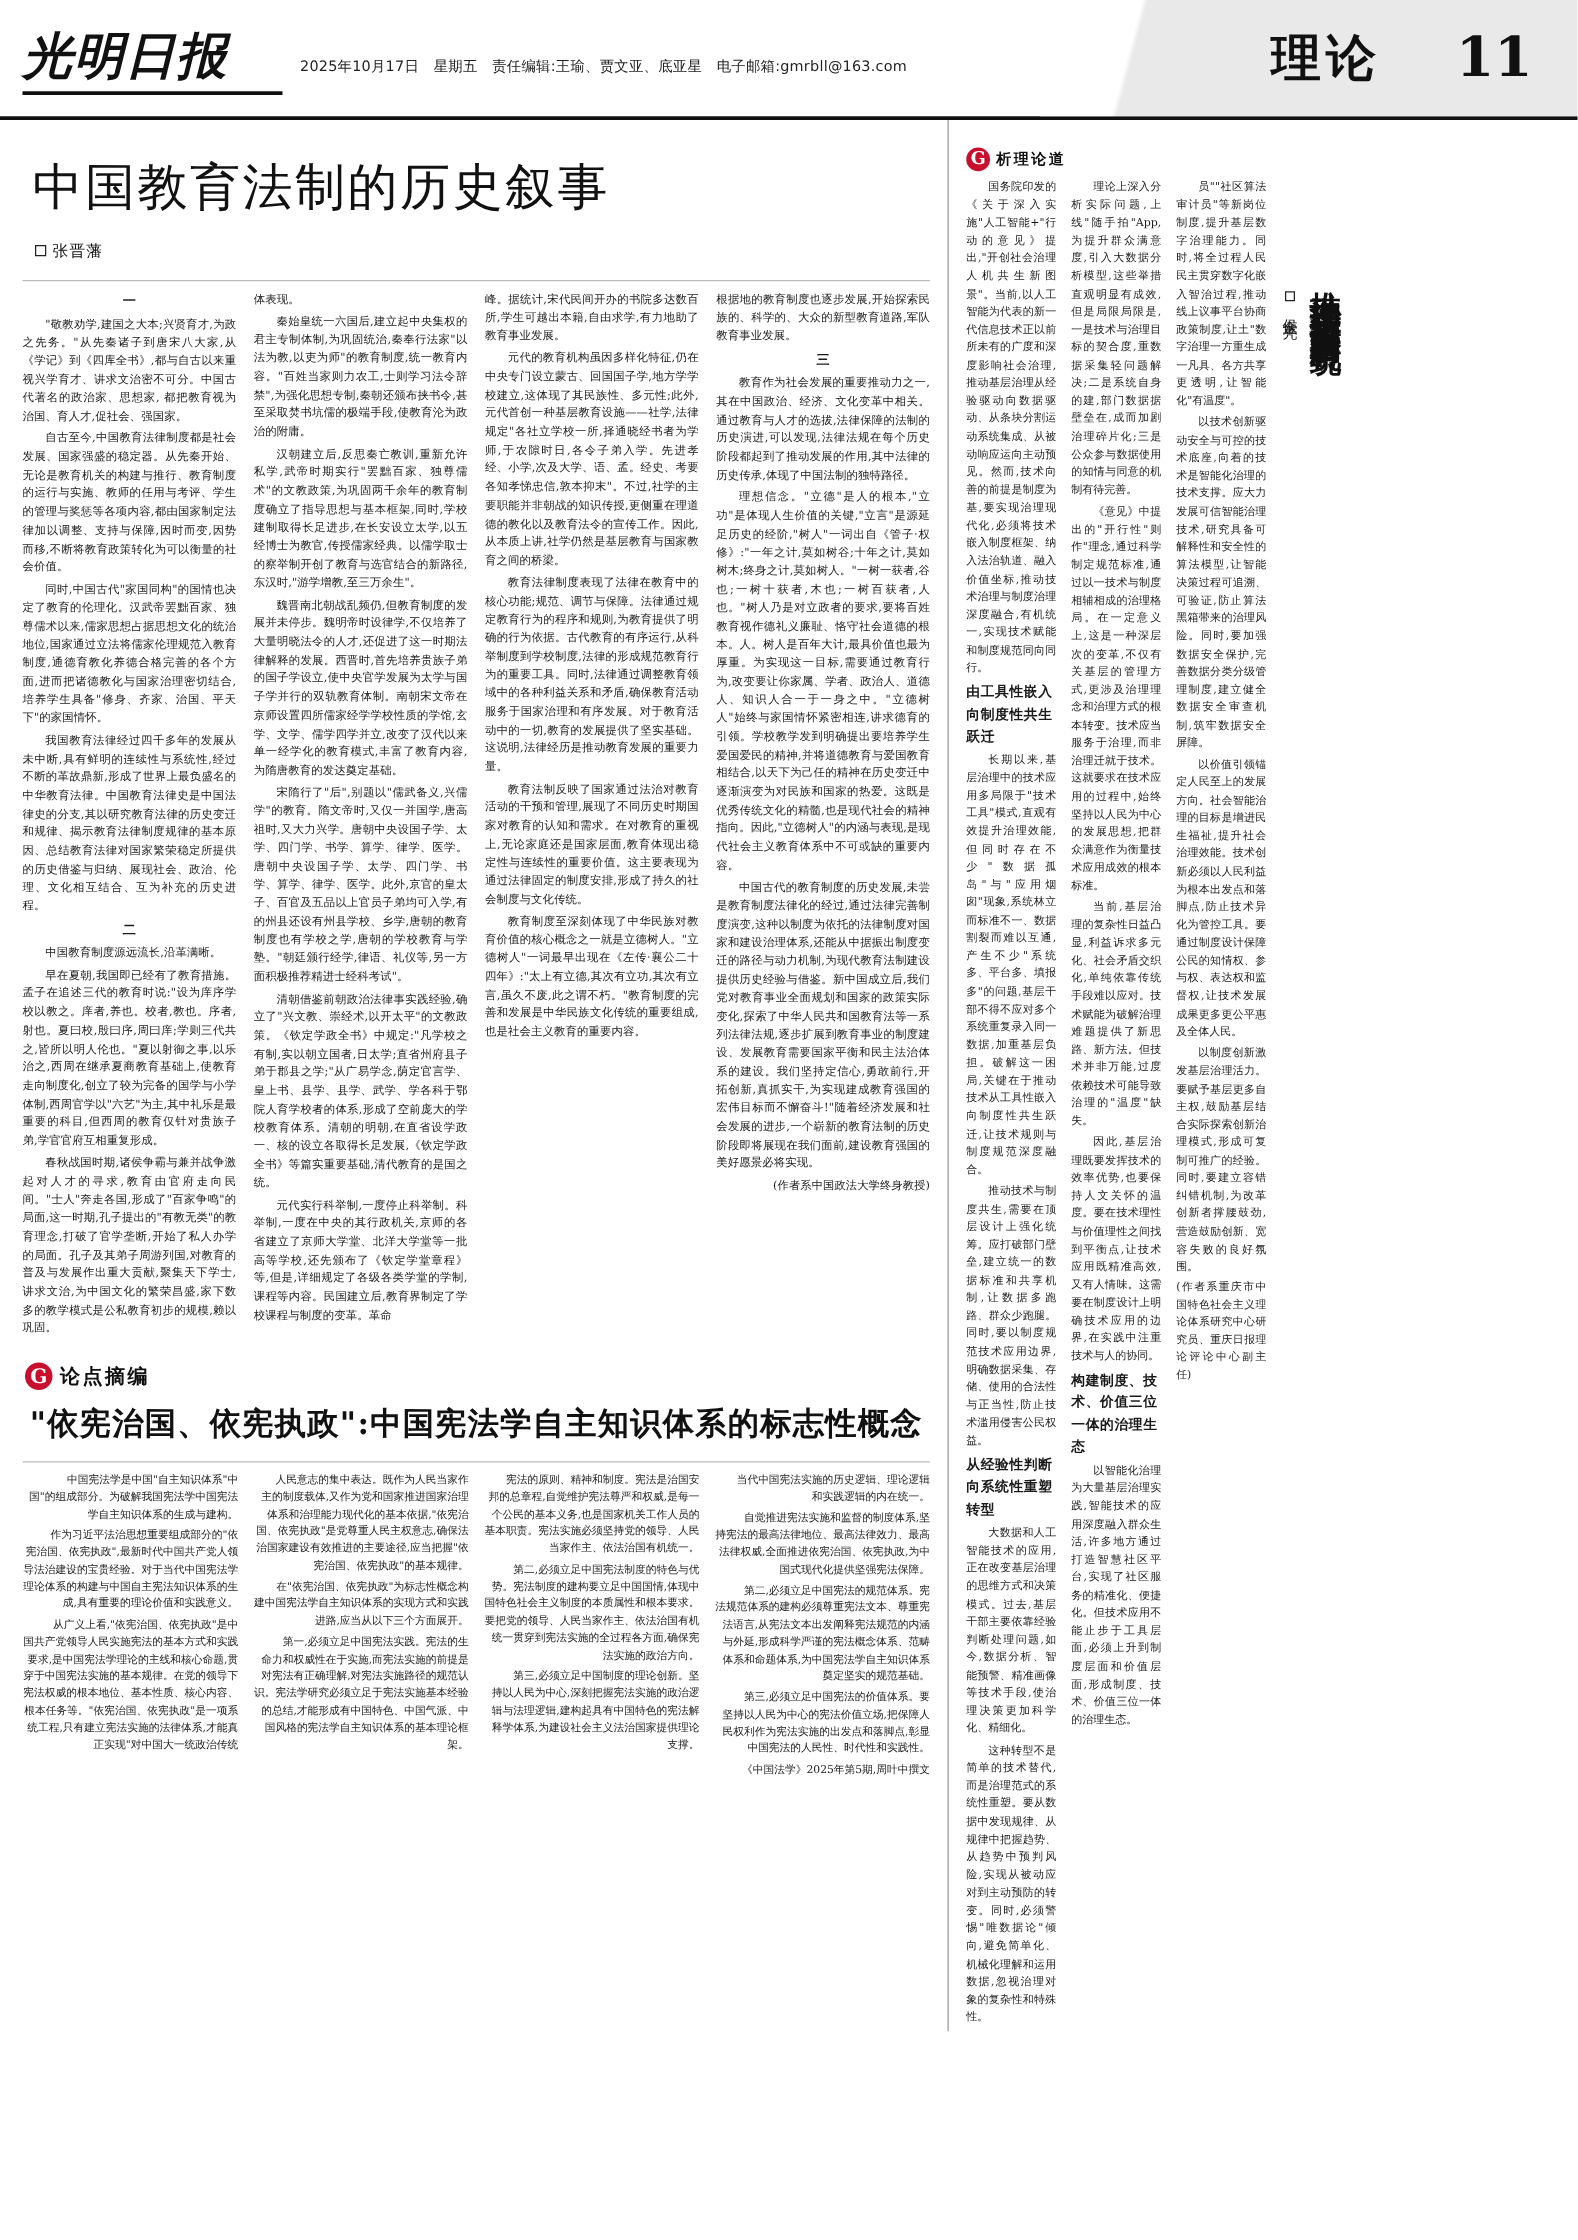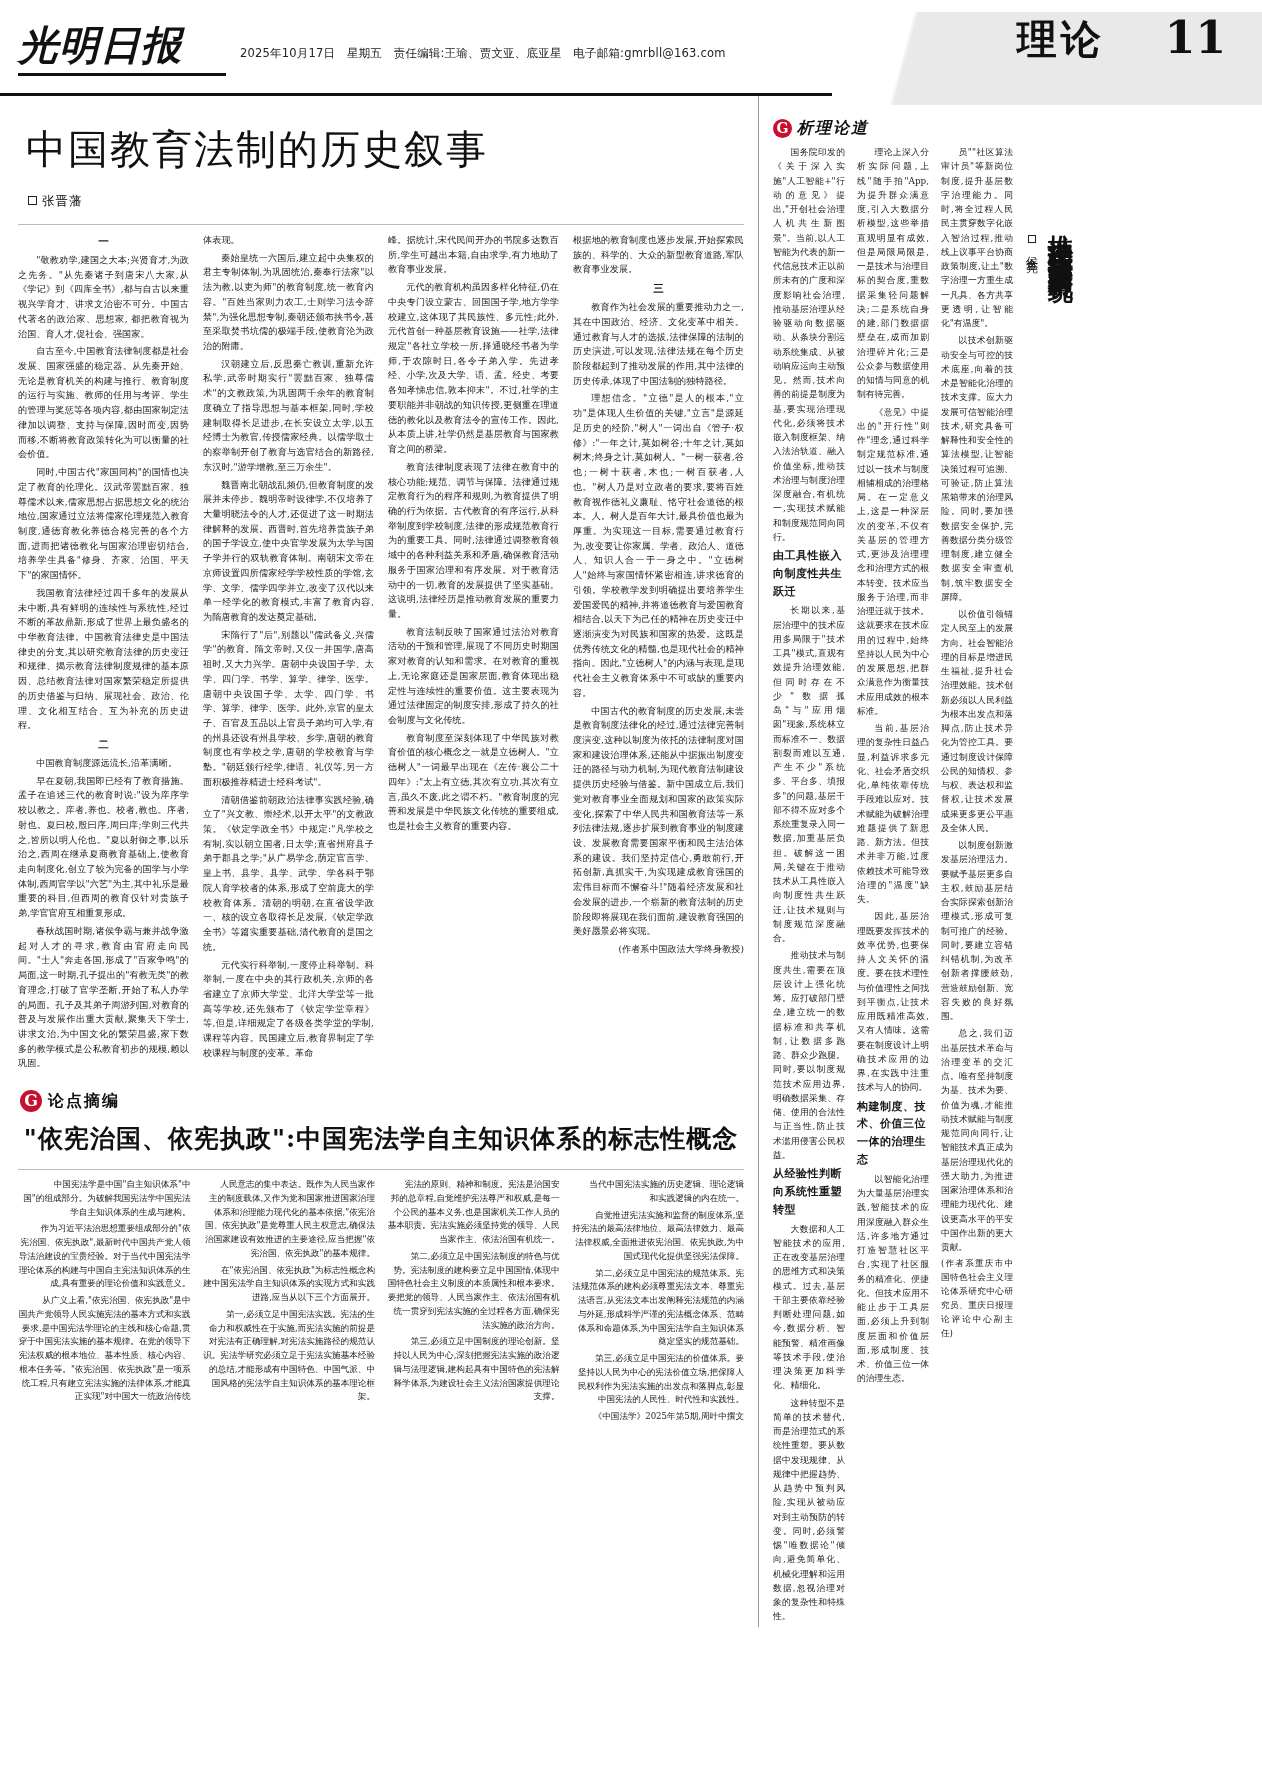--- a/index.html
+++ b/index.html
@@ -51,25 +51,25 @@
   }
   .mast-meta {
     margin: 46px 0 0 12px;
     font-size: 11.5px;
     color: #222;
     white-space: nowrap;
     letter-spacing: 0.2px;
   }
   .mast-right {
     position: absolute;
-    right: 0; top: 12px;
+    right: 0; top: 0;
     width: 430px; height: 93px;
     background: linear-gradient(105deg, #ffffff 0%, #ffffff 18%, #e9e9e9 19%, #e9e9e9 100%);
     display: flex;
-    align-items: flex-start;
+    align-items: center;
     justify-content: flex-end;
   }
   .mast-section {
     font-family: "DejaVu Serif", "Liberation Serif", serif;
     font-size: 40px;
     font-weight: bold;
     letter-spacing: 4px;
     margin-right: 60px;
     color: #111;
   }
@@ -262,21 +262,21 @@
     margin-top: 8px;
     font-size: 8.6px;
   }
   .right-head-flag {
     display: flex;
     align-items: center;
     gap: 5px;
     margin: 22px 0 6px 0;
   }
   .right-head-flag .flag-g { width: 19px; height: 19px; font-size: 14px; line-height: 19px; }
-  .right-head-flag .flag-label { font-size: 16px; font-style: italic; }
+  .right-head-flag .flag-label { font-size: 12px; }
   .right-body {
     display: flex;
     gap: 10px;
   }
   .right-text-col {
     width: 240px;
   }
 </style>
 </head>
 <body>
@@ -399,21 +399,20 @@
               <p>当前,基层治理的复杂性日益凸显,利益诉求多元化、社会矛盾交织化,单纯依靠传统手段难以应对。技术赋能为破解治理难题提供了新思路、新方法。但技术并非万能,过度依赖技术可能导致治理的"温度"缺失。</p>
               <p>因此,基层治理既要发挥技术的效率优势,也要保持人文关怀的温度。要在技术理性与价值理性之间找到平衡点,让技术应用既精准高效,又有人情味。这需要在制度设计上明确技术应用的边界,在实践中注重技术与人的协同。</p>
               <p class="rsub">构建制度、技术、价值三位一体的治理生态</p>
               <p>以智能化治理为大量基层治理实践,智能技术的应用深度融入群众生活,许多地方通过打造智慧社区平台,实现了社区服务的精准化、便捷化。但技术应用不能止步于工具层面,必须上升到制度层面和价值层面,形成制度、技术、价值三位一体的治理生态。</p>
             </div>
             <div class="rcol">
               <p>员""社区算法审计员"等新岗位制度,提升基层数字治理能力。同时,将全过程人民民主贯穿数字化嵌入智治过程,推动线上议事平台协商政策制度,让土"数字治理一方重生成一凡具、各方共享更透明,让智能化"有温度"。</p>
               <p>以技术创新驱动安全与可控的技术底座,向着的技术是智能化治理的技术支撑。应大力发展可信智能治理技术,研究具备可解释性和安全性的算法模型,让智能决策过程可追溯、可验证,防止算法黑箱带来的治理风险。同时,要加强数据安全保护,完善数据分类分级管理制度,建立健全数据安全审查机制,筑牢数据安全屏障。</p>
               <p>以价值引领锚定人民至上的发展方向。社会智能治理的目标是增进民生福祉,提升社会治理效能。技术创新必须以人民利益为根本出发点和落脚点,防止技术异化为管控工具。要通过制度设计保障公民的知情权、参与权、表达权和监督权,让技术发展成果更多更公平惠及全体人民。</p>
               <p>以制度创新激发基层治理活力。要赋予基层更多自主权,鼓励基层结合实际探索创新治理模式,形成可复制可推广的经验。同时,要建立容错纠错机制,为改革创新者撑腰鼓劲,营造鼓励创新、宽容失败的良好氛围。</p>
-              <p>总之,我们迈出基层技术革命与治理变革的交汇点。唯有坚持制度为基、技术为要、价值为魂,才能推动技术赋能与制度规范同向同行,让智能技术真正成为基层治理现代化的强大助力,为推进国家治理体系和治理能力现代化、建设更高水平的平安中国作出新的更大贡献。</p>
               <p class="rnote">(作者系重庆市中国特色社会主义理论体系研究中心研究员、重庆日报理论评论中心副主任)</p>
             </div>
           </div>
         </div>
 
         <div class="vtitle-wrap">
           <div class="vtitle">推动治理逻辑与技术逻辑的有机统一</div>
           <div class="vauthor">
             <span class="box"></span><span>侯金亮</span>
           </div>

